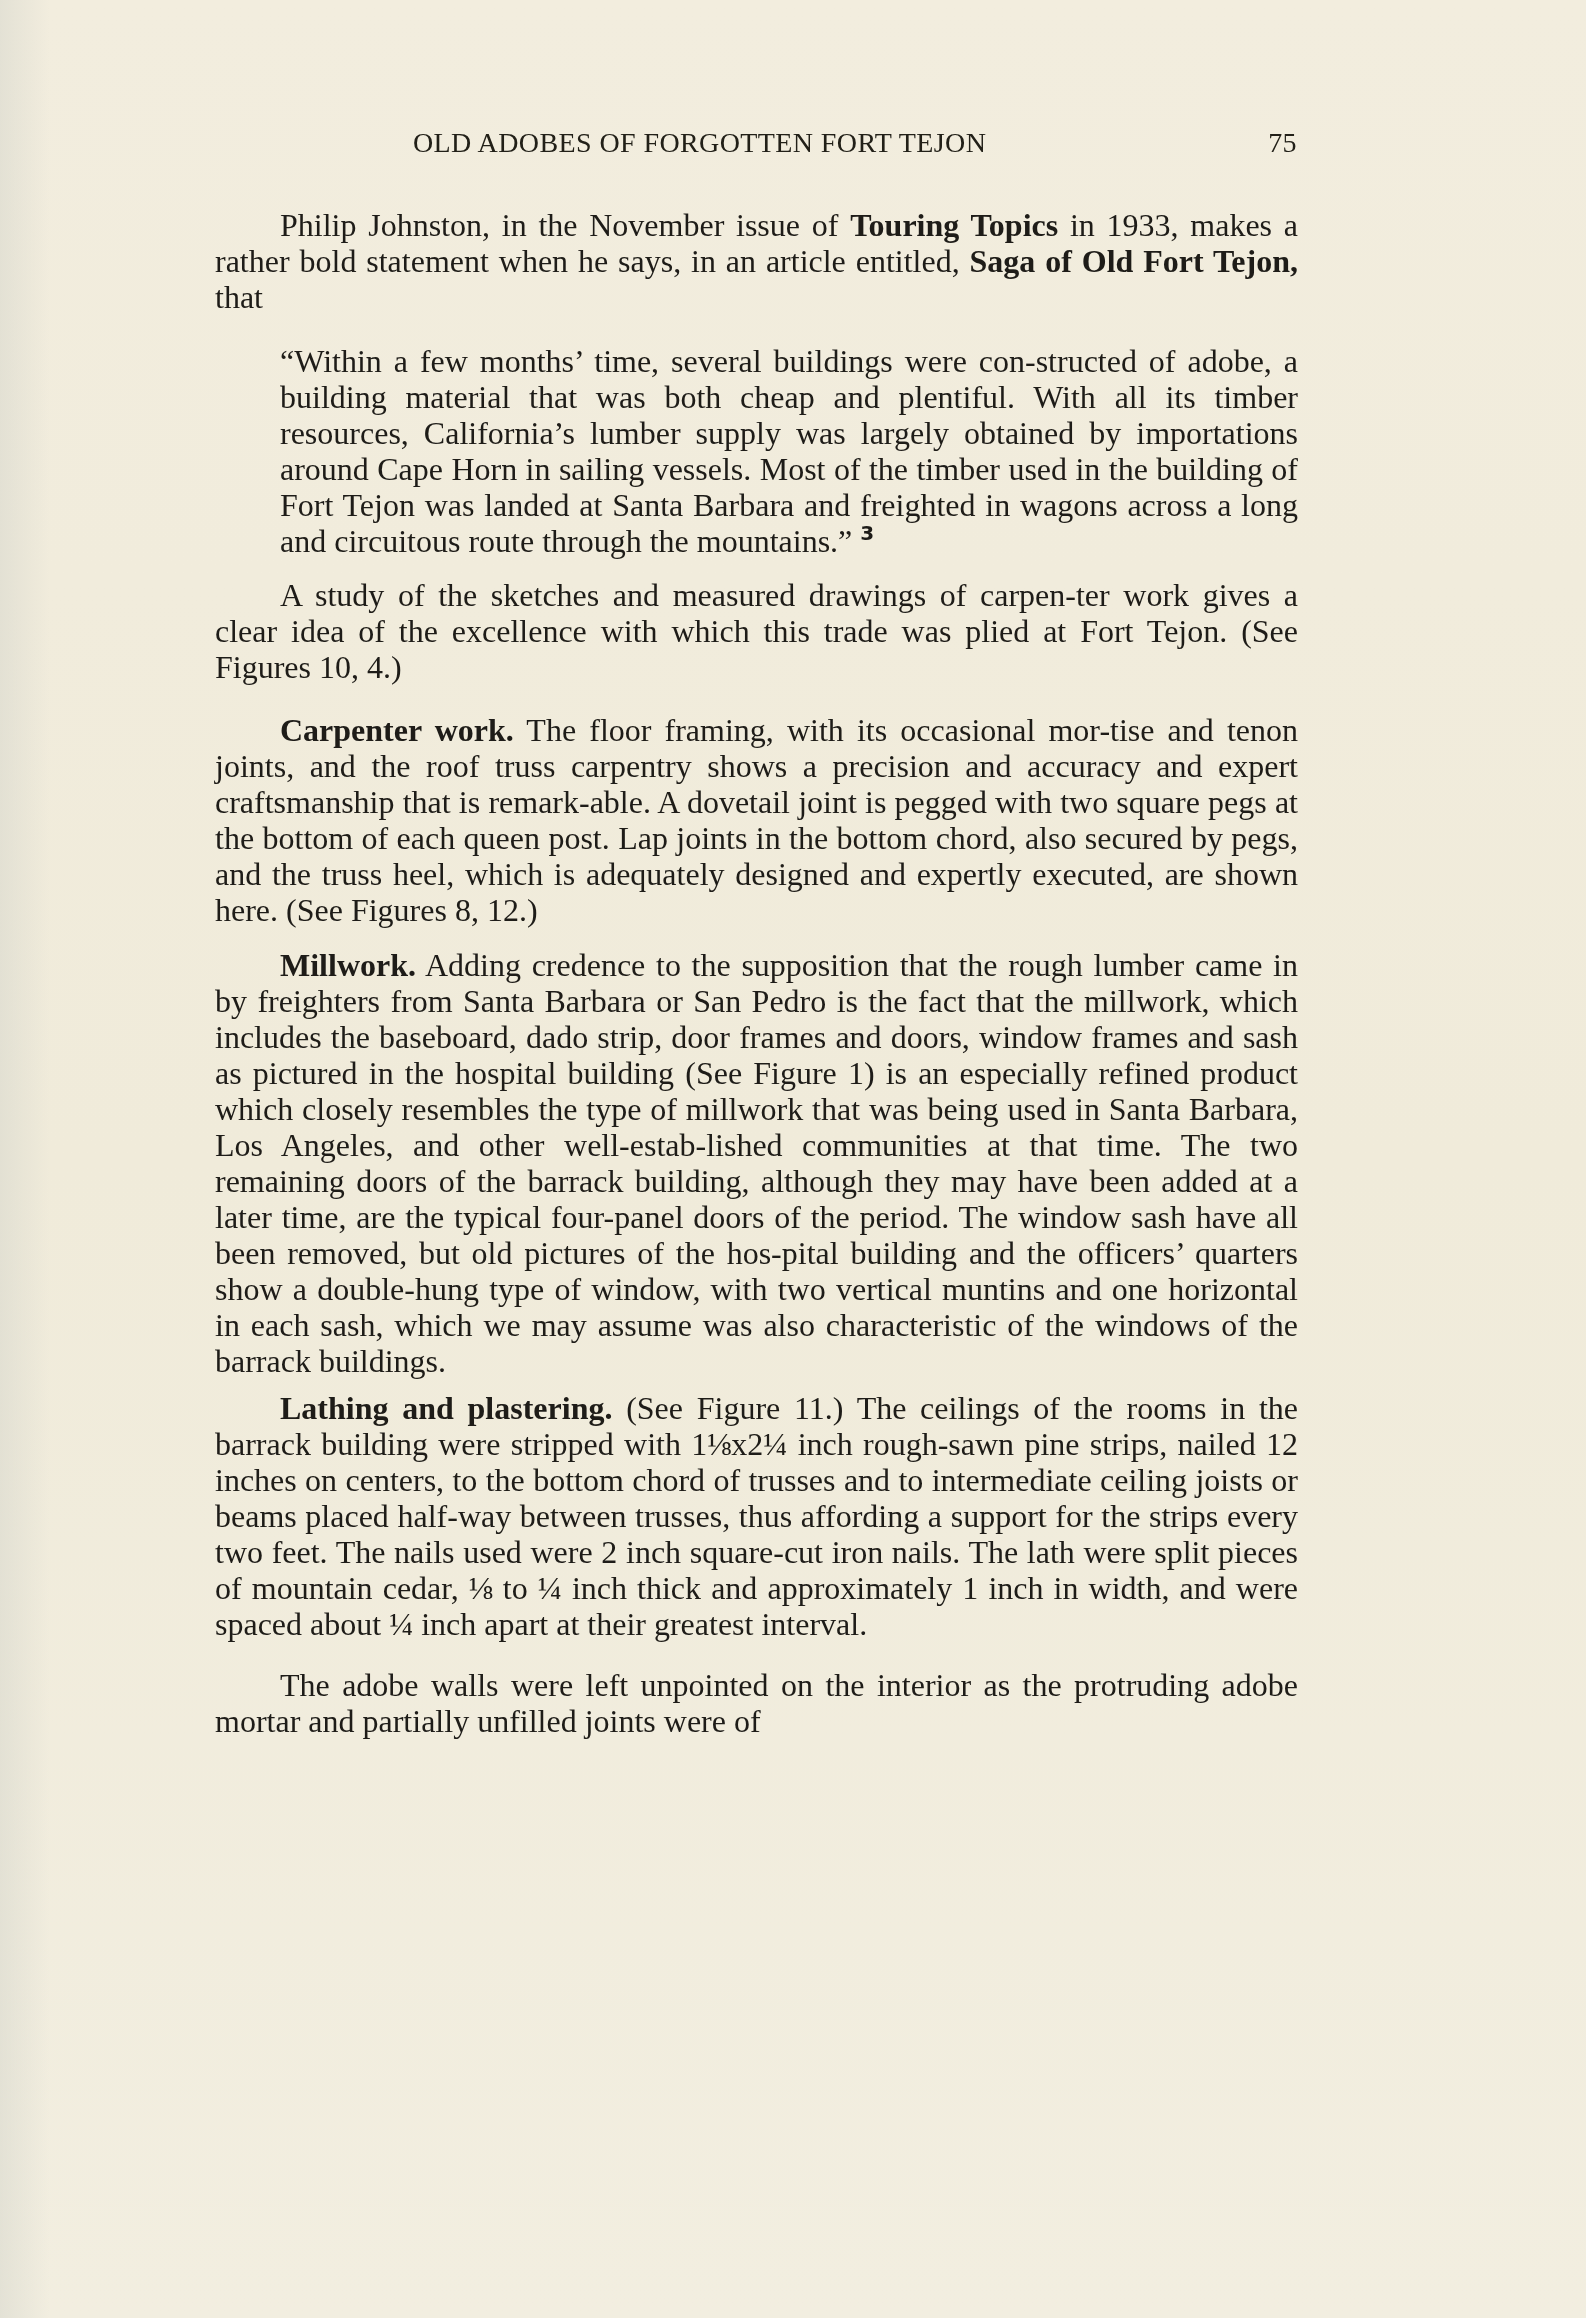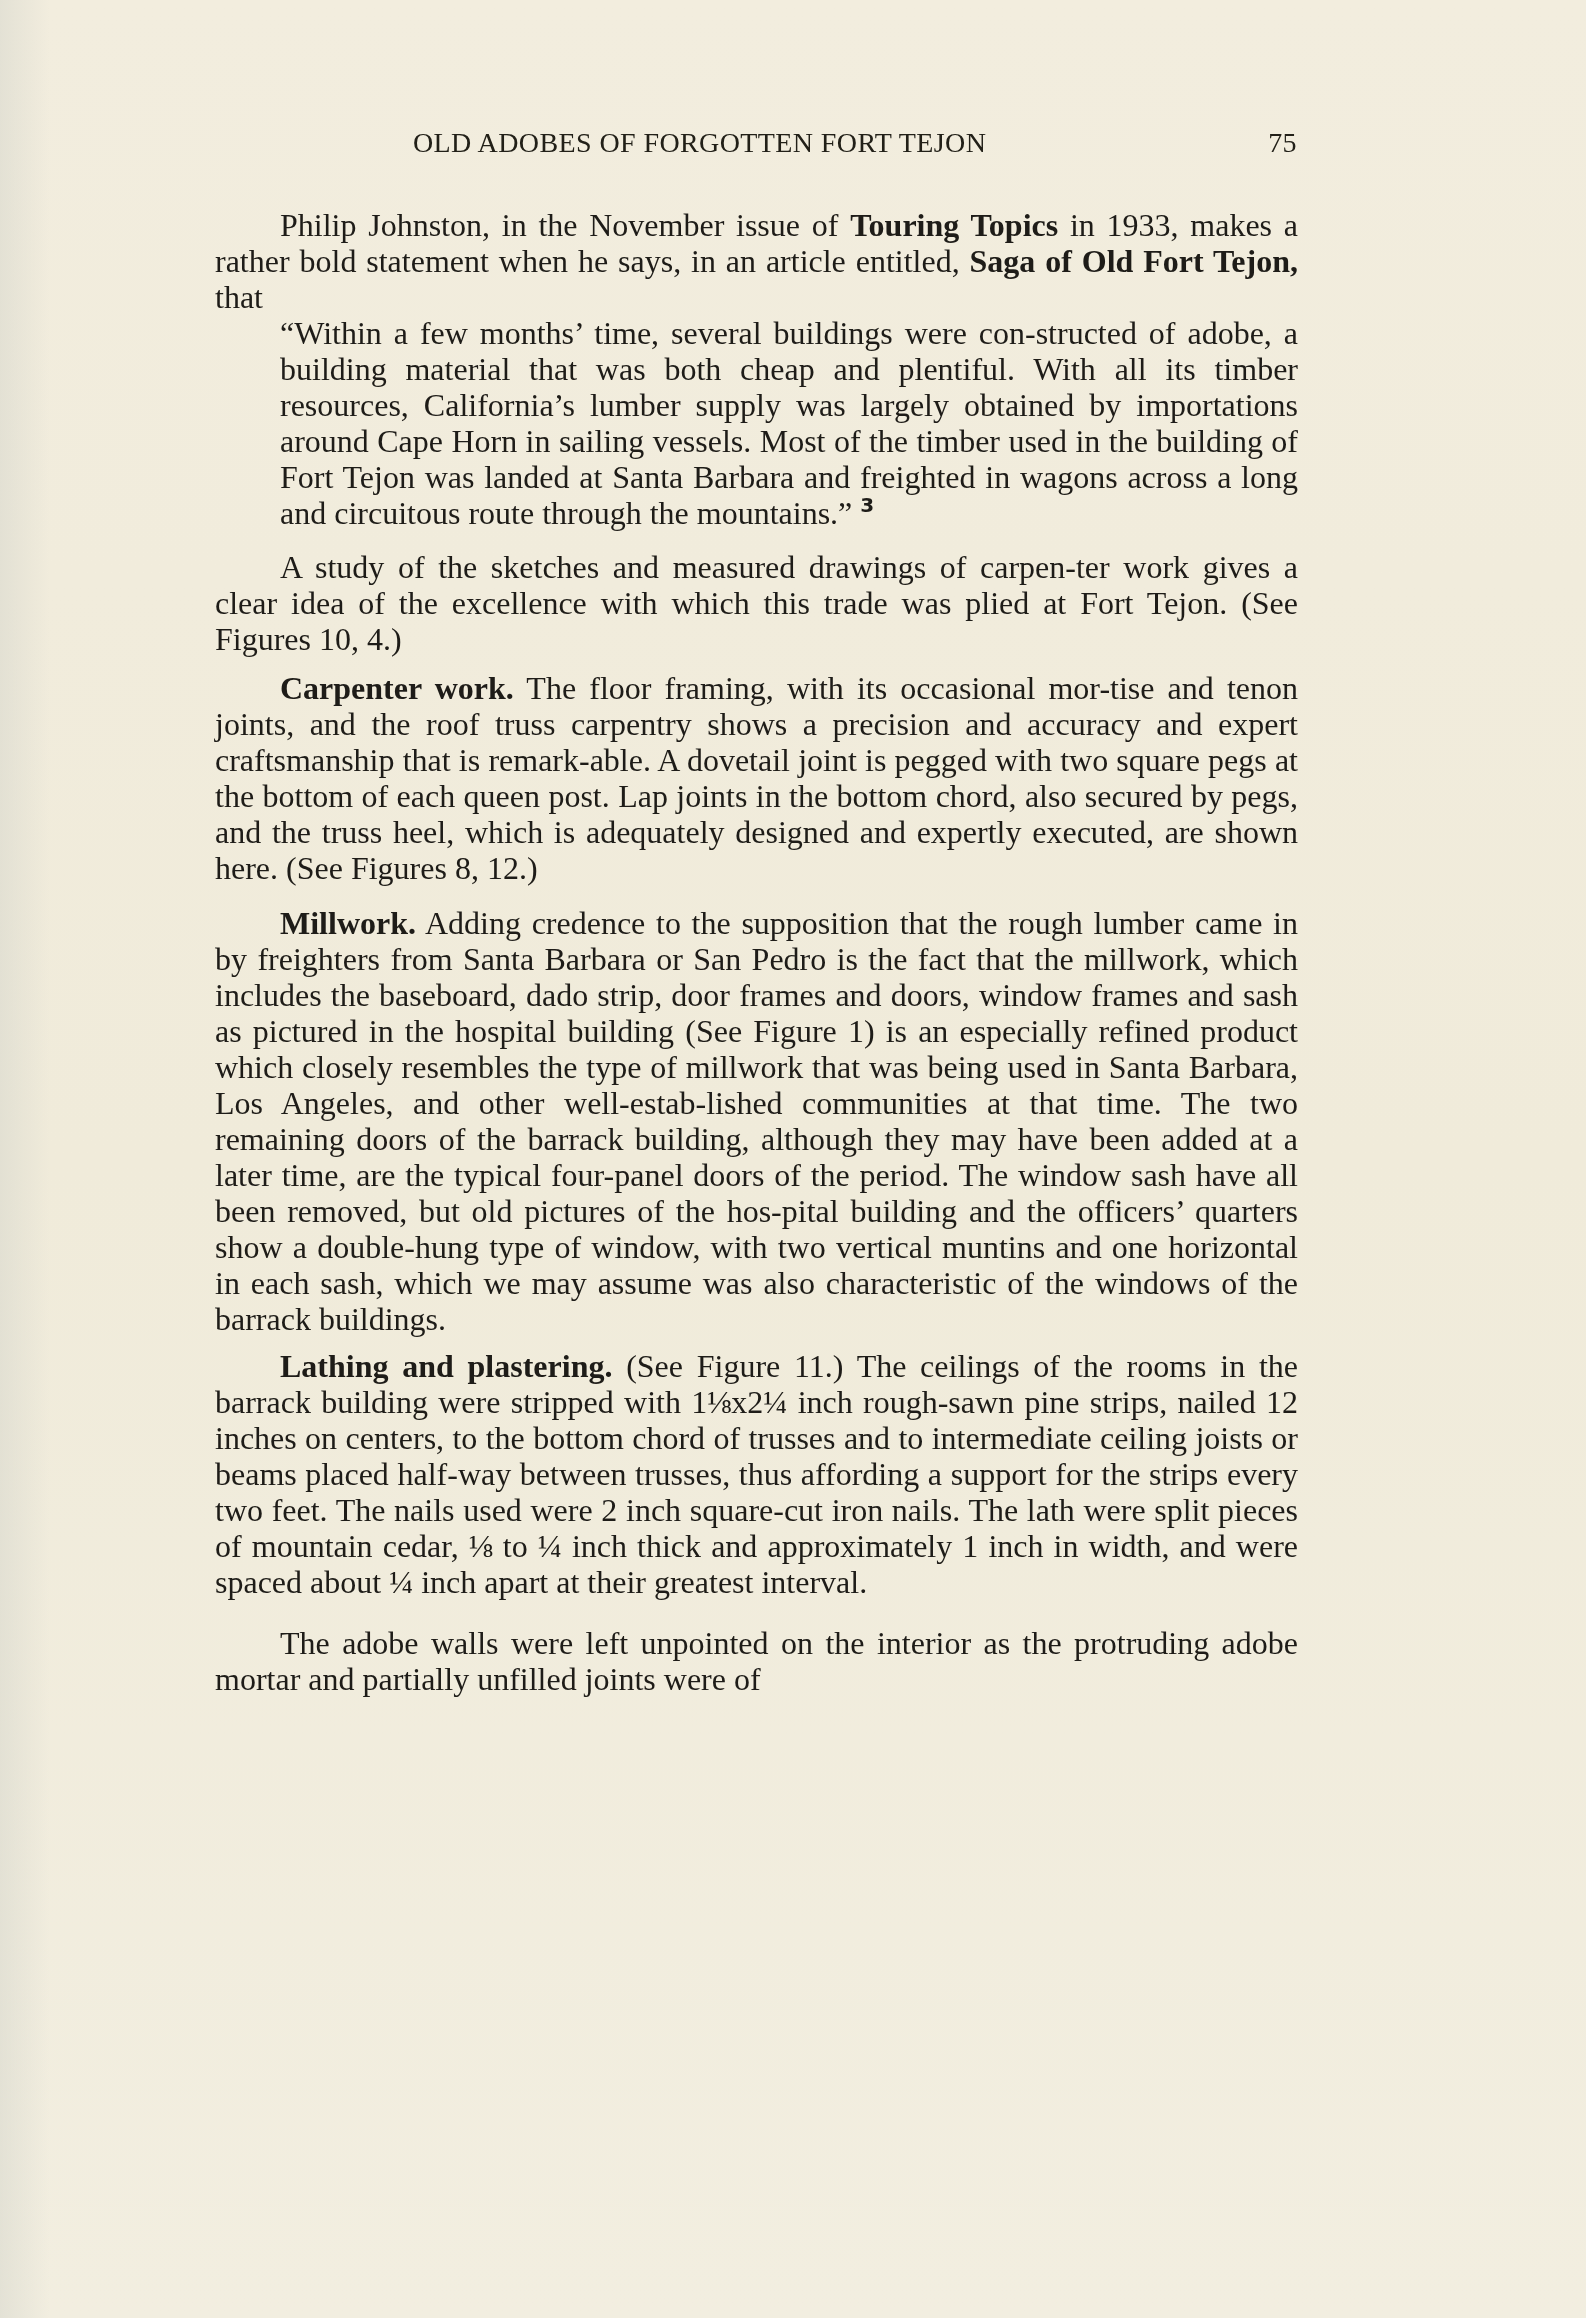--- a/index.html
+++ b/index.html
@@ -52,36 +52,36 @@
       font-family: "Liberation Serif", "DejaVu Serif", serif;
       font-size: 32px;
       line-height: 36px;
       text-align: justify;
       hyphens: manual;
     }
     .para {
       margin: 0;
       text-indent: 65px;
     }
-    .para + .para { margin-top: 0; }
+    .para + .para { margin-top: 28px; }
     .blockquote {
       margin: 11.7px 0 15px 65px;
       text-indent: 0;
     }
     .bold { font-weight: bold; }
     .footnote-ref {
       font-size: 20px;
       vertical-align: super;
       line-height: 0;
       font-family: "DejaVu Sans", sans-serif;
       font-weight: bold;
     }
     .para.lathing { margin-top: 11px; }
     .para.millwork { margin-top: 18.4px; }
-    .para.carpenter { margin-top: 13px; }
+    .para.carpenter { margin-top: 27px; }
     .para.adobe { margin-top: 25px; }
     .para.study { margin-top: 18.4px; }
     .para.intro { text-indent: 65px; }
   </style>
 </head>
 <body>
 
 <div class="page">
 
   <header class="running-head">

